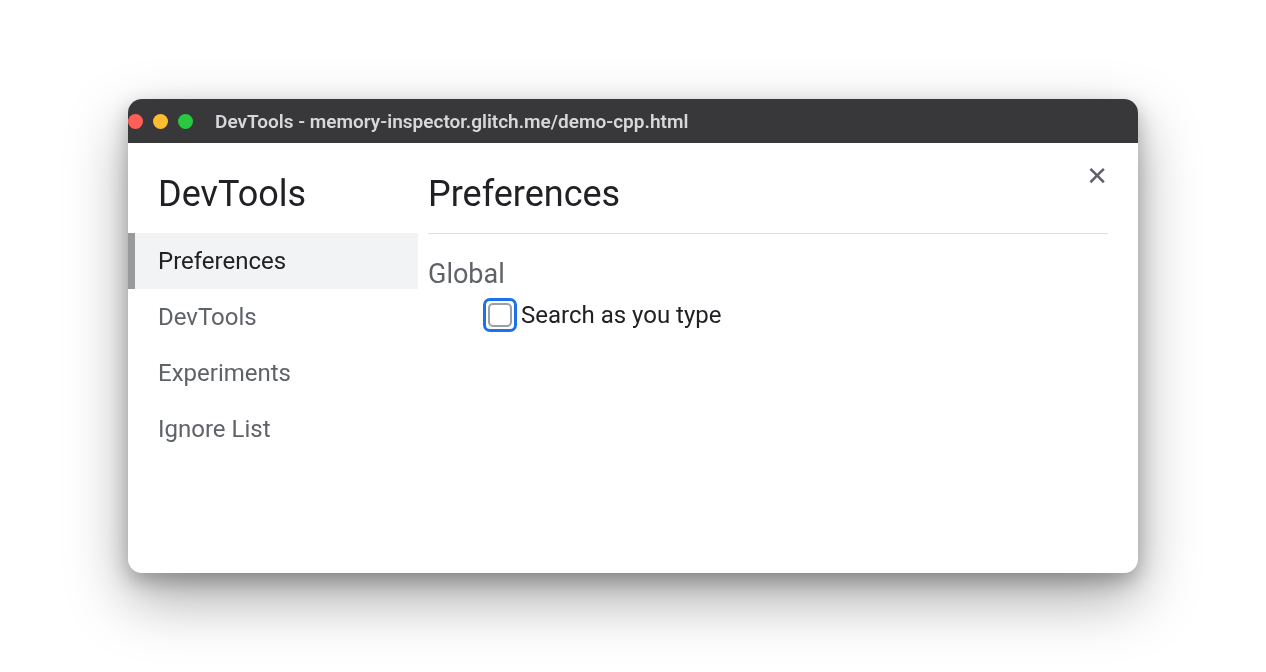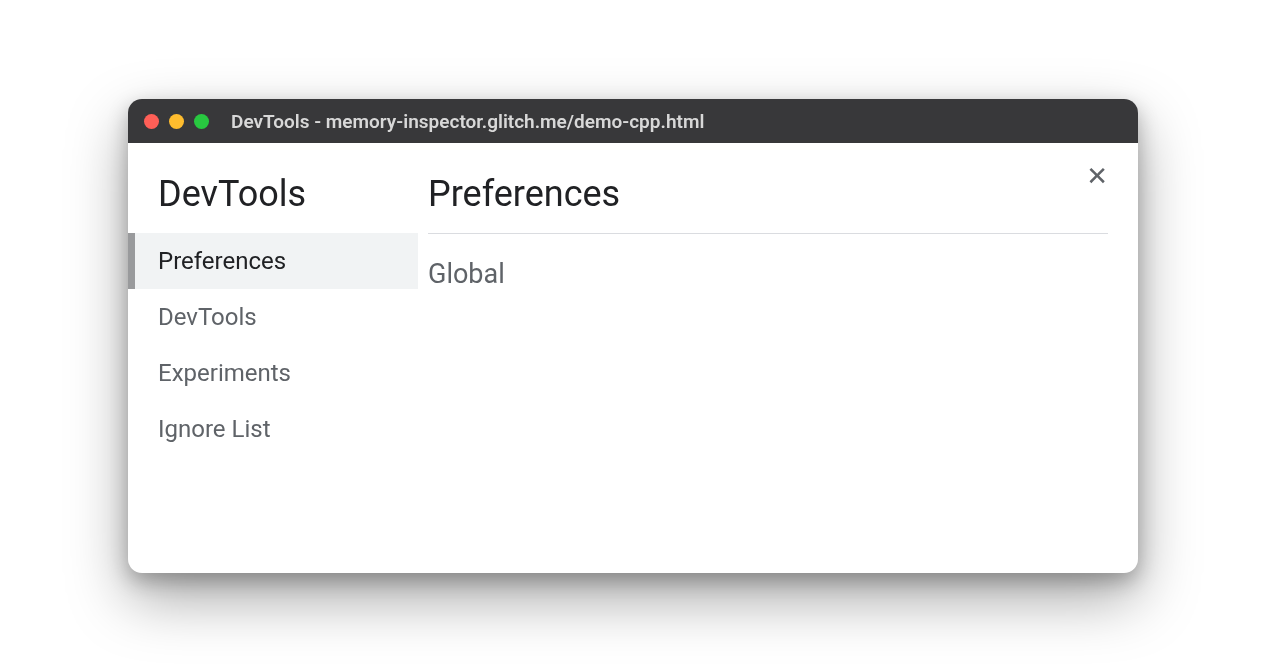--- a/index.html
+++ b/index.html
@@ -22,21 +22,21 @@
       overflow: hidden;
       box-shadow: 0 25px 60px rgba(0,0,0,0.35), 0 8px 20px rgba(0,0,0,0.25);
       background: #ffffff;
       position: relative;
     }
     .titlebar {
       background: #38383a;
       height: 44px;
       display: flex;
       align-items: center;
-      padding: 0 16px;
+      padding: 0 0;
     }
     .traffic-lights {
       display: flex;
       gap: 10px;
       align-items: center;
     }
     .traffic-light {
       width: 15px;
       height: 15px;
       border-radius: 50%;
@@ -179,15 +179,21 @@
       <div class="sidebar-item">
         <span>Ignore List</span>
       </div>
     </div>
 
     <div class="main">
       <div class="main-title">Preferences</div>
       <div class="section-title">Global</div>
 
 
+      <div class="option-row focused-row">
+        <span class="checkbox-wrapper focused">
+          <span class="checkbox"></span>
+        </span>
+        <span class="option-label">Search as you type</span>
+      </div>
     </div>
   </div>
 </div>
 
 </body></html>

